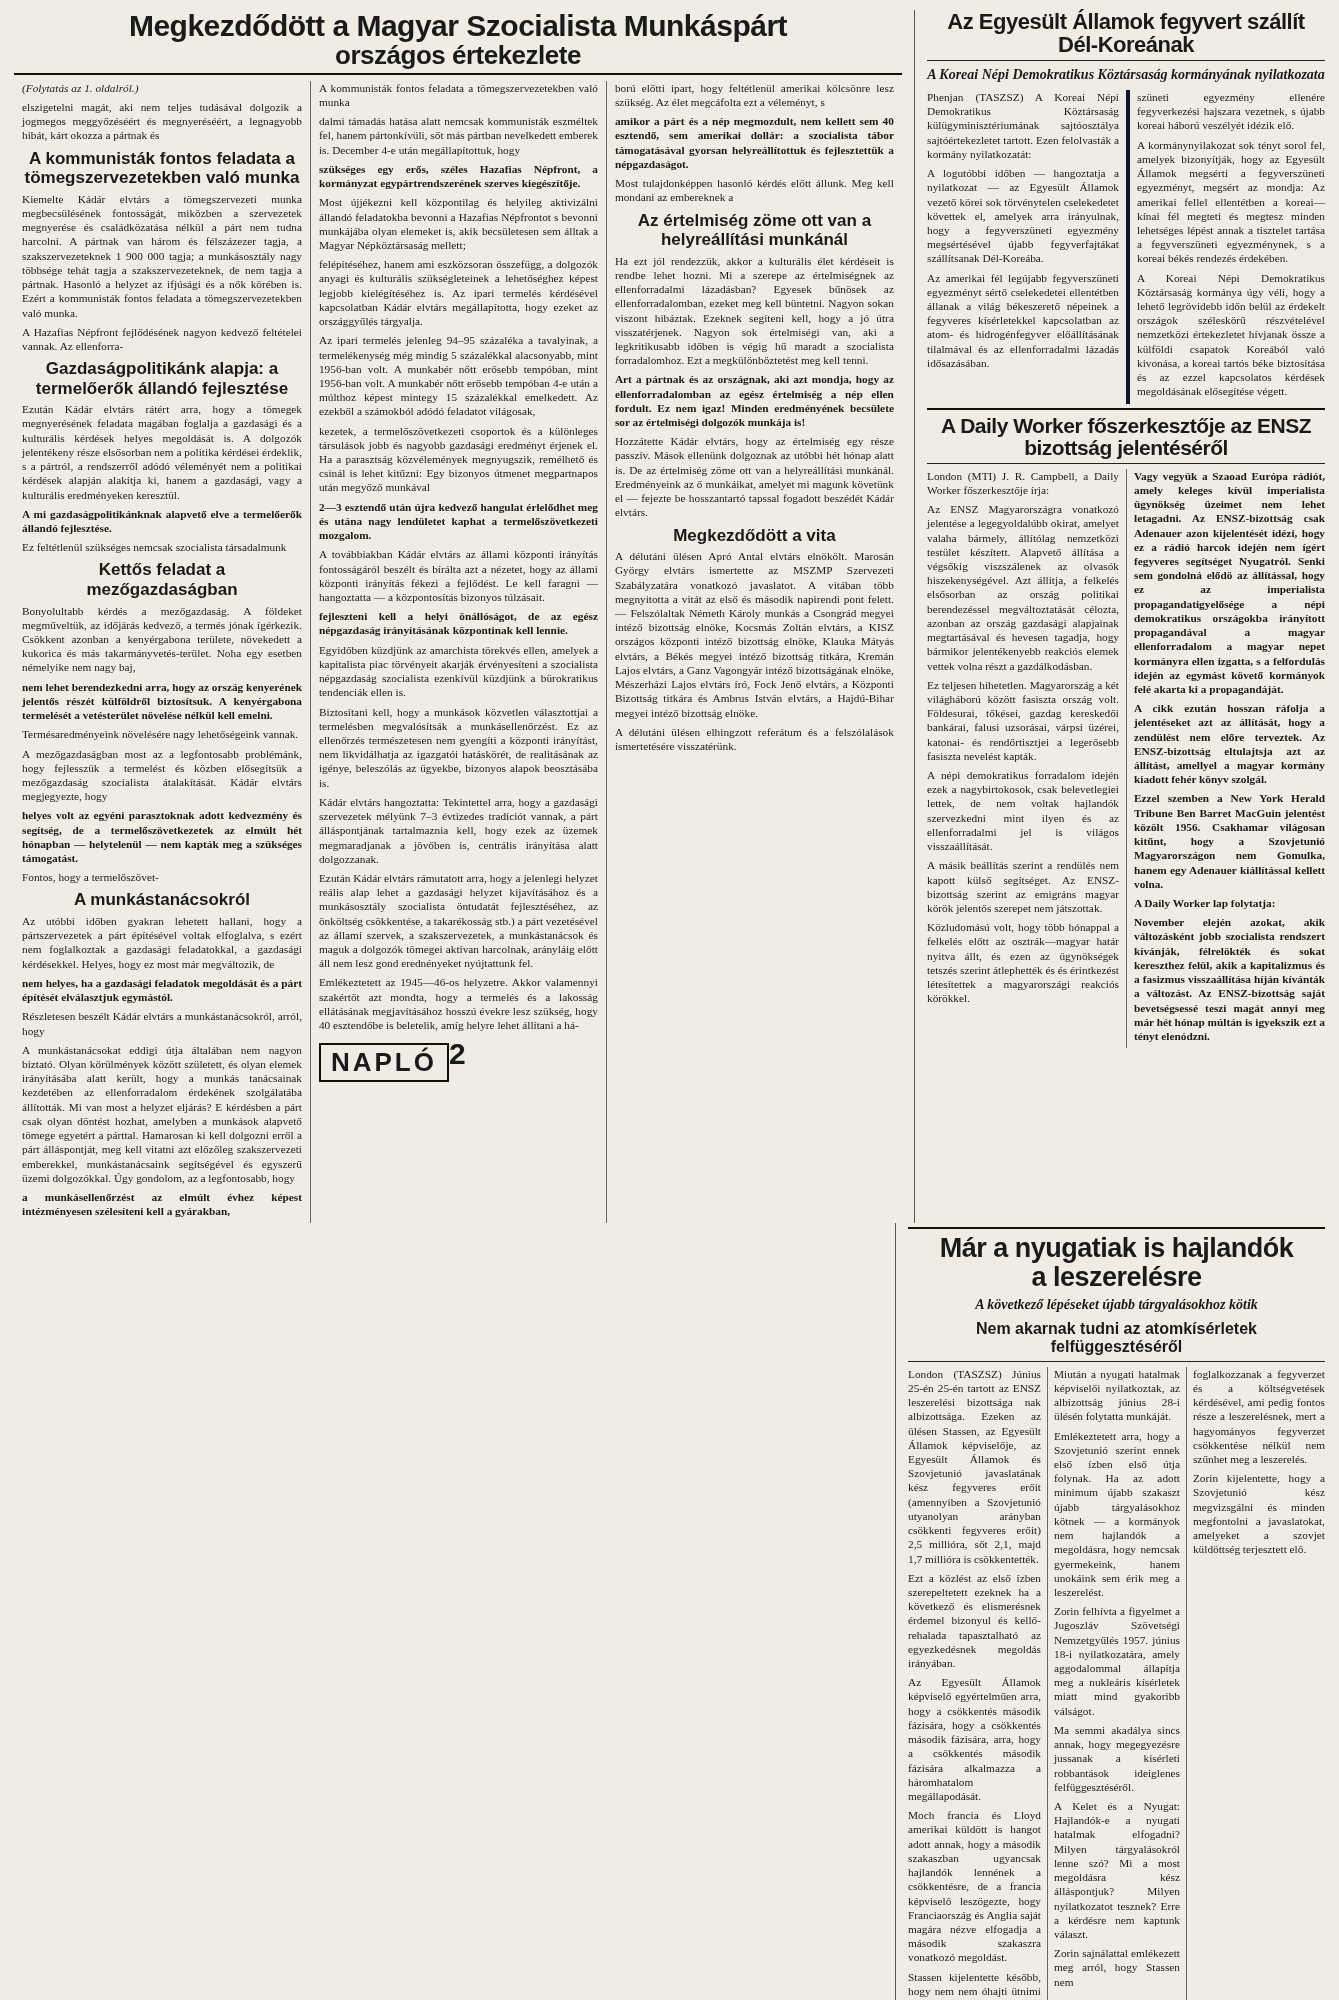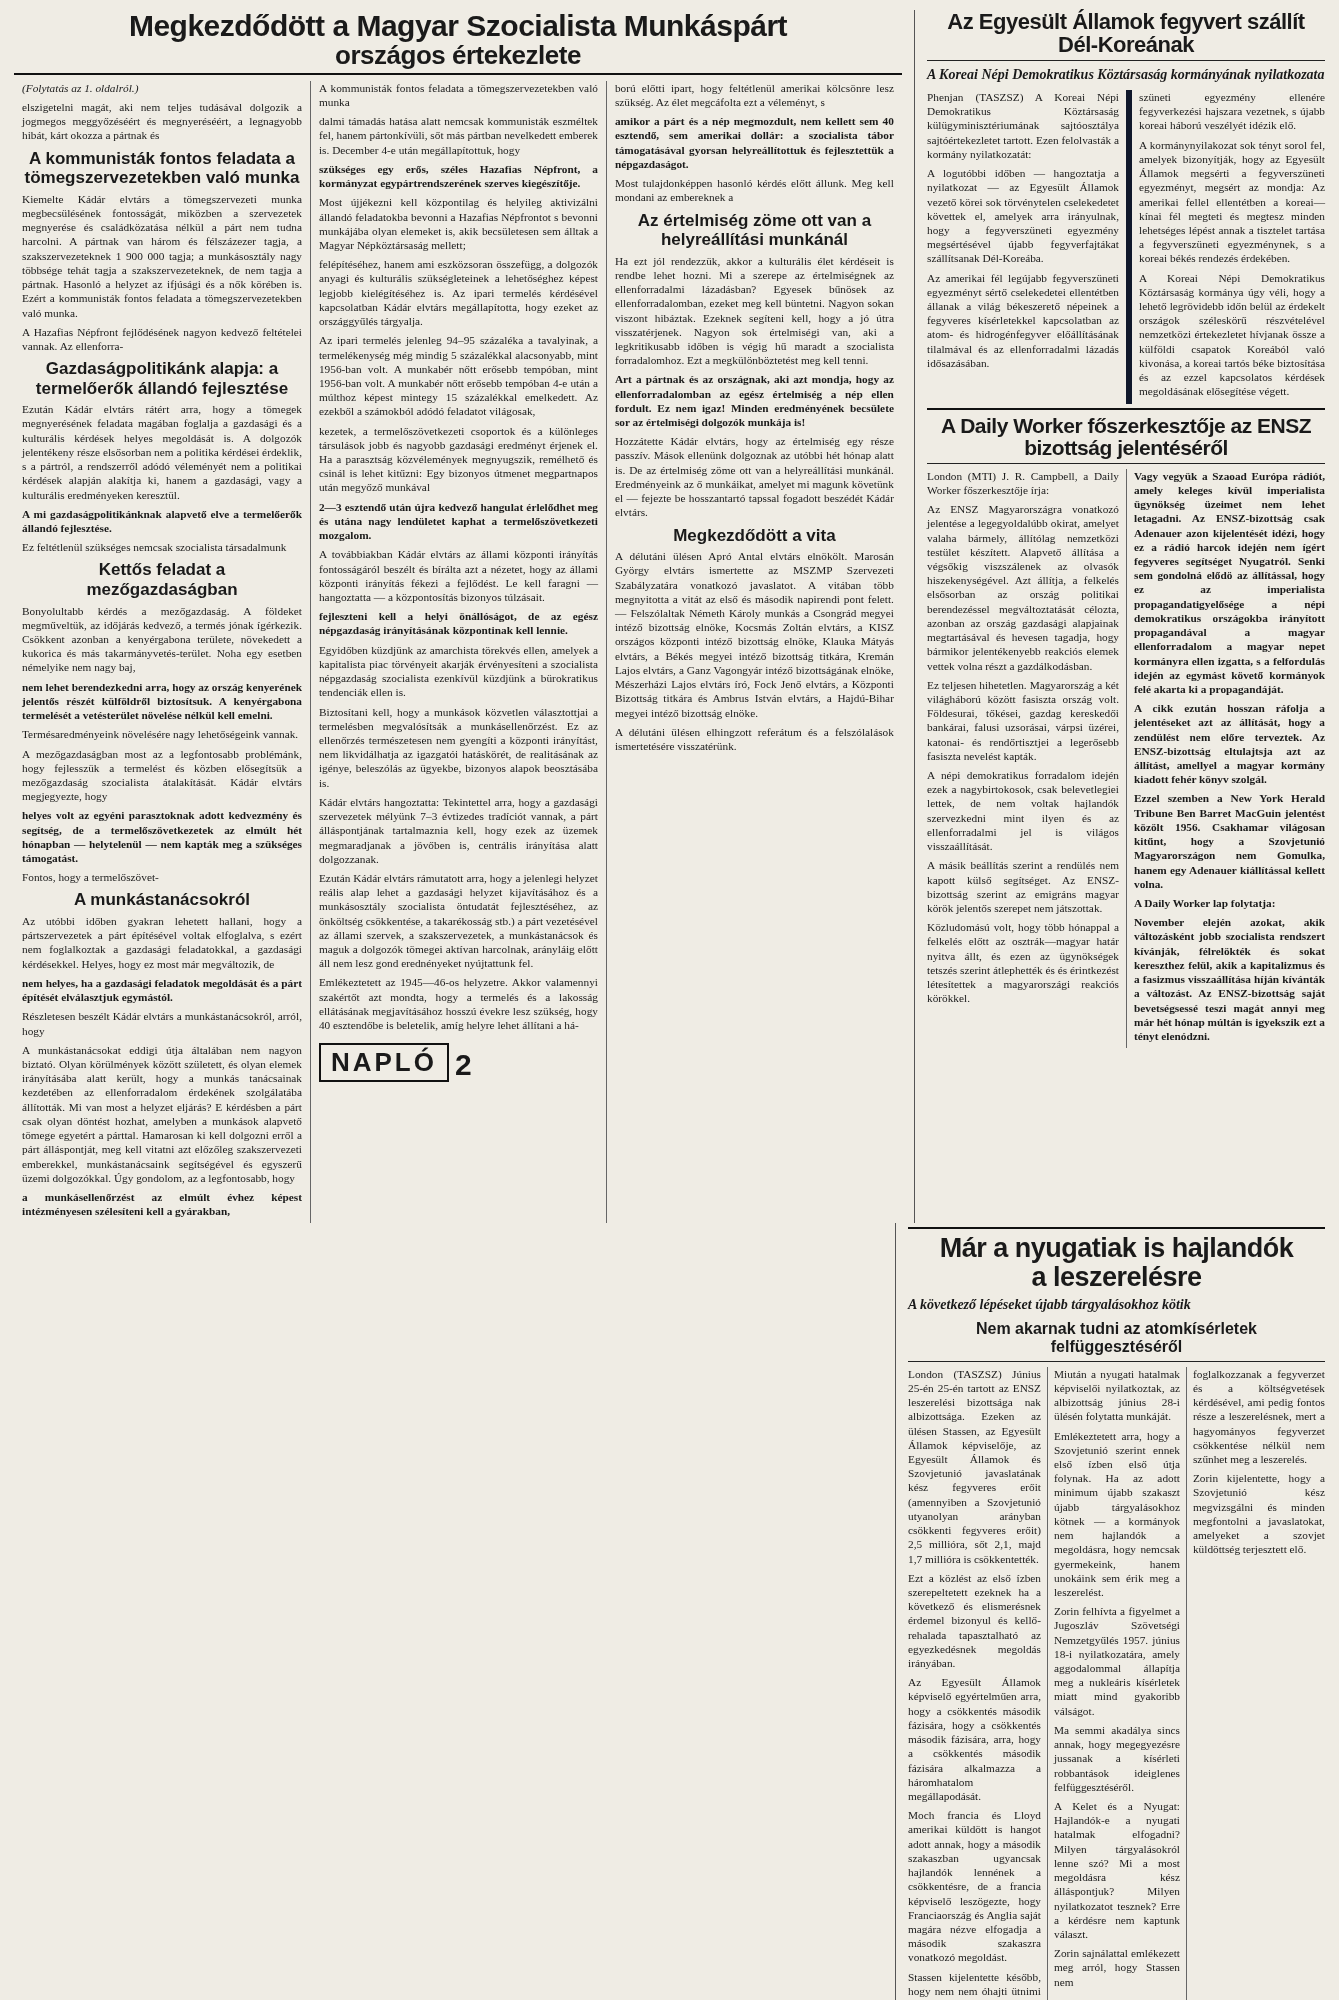--- a/index.html
+++ b/index.html
@@ -46,20 +46,21 @@
   .topwrap{display:flex;width:1339px;padding:10px 14px 0 14px;box-sizing:border-box;}
   .topleft{width:900px;padding-right:12px;box-sizing:border-box;}
   .topright{width:411px;padding-left:12px;box-sizing:border-box;border-left:1px solid #555;}
   .h-top{font-size:30px;}
   .h-top2{font-size:26px;}
   .h-right{font-size:22px;}
   .subhead-it{
     font-family:"Liberation Serif", serif;
     font-style:italic;
     font-weight:bold;
+    text-align:center;
     font-size:14px;
     line-height:1.2;
     margin:6px 0 6px 0;
   }
   .threecol{display:flex;margin-top:6px;}
   .threecol .c{width:33.33%;padding:0 8px;box-sizing:border-box;}
   .threecol .c:not(:first-child){border-left:1px solid #666;}
   .sm-title{
     font-family:"Liberation Sans", sans-serif;
     font-weight:bold;
@@ -72,21 +73,21 @@
   .logo{
     font-family:"Liberation Sans", sans-serif;
     font-weight:bold;
     font-size:26px;
     letter-spacing:3px;
     border:2px solid #111;
     display:inline-block;
     padding:2px 10px;
     margin-top:6px;
   }
-  .logobar{display:flex;align-items:flex-end;gap:6px;}
+  .logobar{display:flex;align-items:flex-start;}
   .pagenum{
     font-family:"Liberation Sans", sans-serif;
     font-weight:bold;
     font-size:30px;
   }
   .bottomband{display:flex;width:1339px;padding:0 14px;box-sizing:border-box;}
 </style>
 </head>
 <body>
 
@@ -167,21 +168,21 @@
       <div class="hl-main h-right">Dél-Koreának</div>
       <hr class="rule">
       <div class="subhead-it">A Koreai Népi Demokratikus Köztársaság kormányának nyilatkozata</div>
 
       <div style="display:flex;">
         <div style="width:50%;padding-right:7px;box-sizing:border-box;">
           <p>Phenjan (TASZSZ) A Koreai Népi Demokratikus Köztársaság külügyminisztériumának sajtóosztálya sajtóértekezletet tartott. Ezen felolvasták a kormány nyilatkozatát:</p>
           <p>A logutóbbi időben — hangoztatja a nyilatkozat — az Egyesült Államok vezető körei sok törvénytelen cselekedetet követtek el, amelyek arra irányulnak, hogy a fegyverszüneti egyezmény megsértésével újabb fegyverfajtákat szállítsanak Dél-Koreába.</p>
           <p>Az amerikai fél legújabb fegyverszüneti egyezményt sértő cselekedetei ellentétben állanak a világ békeszerető népeinek a fegyveres kísérletekkel kapcsolatban az atom- és hidrogénfegyver előállításának tilalmával és az ellenforradalmi lázadás idősazásában.</p>
         </div>
-        <div style="width:50%;padding-left:7px;box-sizing:border-box;border-left:6px solid #0f172a;">
+        <div style="width:50%;padding-left:7px;box-sizing:border-box;border-left:4px solid #0f172a;">
           <p>szüneti egyezmény ellenére fegyverkezési hajszara vezetnek, s újabb koreai háború veszélyét idézik elő.</p>
           <p>A kormánynyilakozat sok tényt sorol fel, amelyek bizonyítják, hogy az Egyesült Államok megsérti a fegyverszüneti egyezményt, megsért az mondja: Az amerikai fellel ellentétben a koreai—kínai fél megteti és megtesz minden lehetséges lépést annak a tisztelet tartása a fegyverszüneti egyezménynek, s a koreai békés rendezés érdekében.</p>
           <p>A Koreai Népi Demokratikus Köztársaság kormánya úgy véli, hogy a lehető legrövidebb időn belül az érdekelt országok széleskörű részvételével nemzetközi értekezletet hívjanak össze a külföldi csapatok Koreából való kivonása, a koreai tartós béke biztosítása és az ezzel kapcsolatos kérdések megoldásának elősegítése végett.</p>
         </div>
       </div>
 
       <hr class="rule thick">
 
       <div class="hl-main" style="font-size:21px;">A Daily Worker főszerkesztője az ENSZ</div>
       <div class="hl-main" style="font-size:21px;">bizottság jelentéséről</div>

